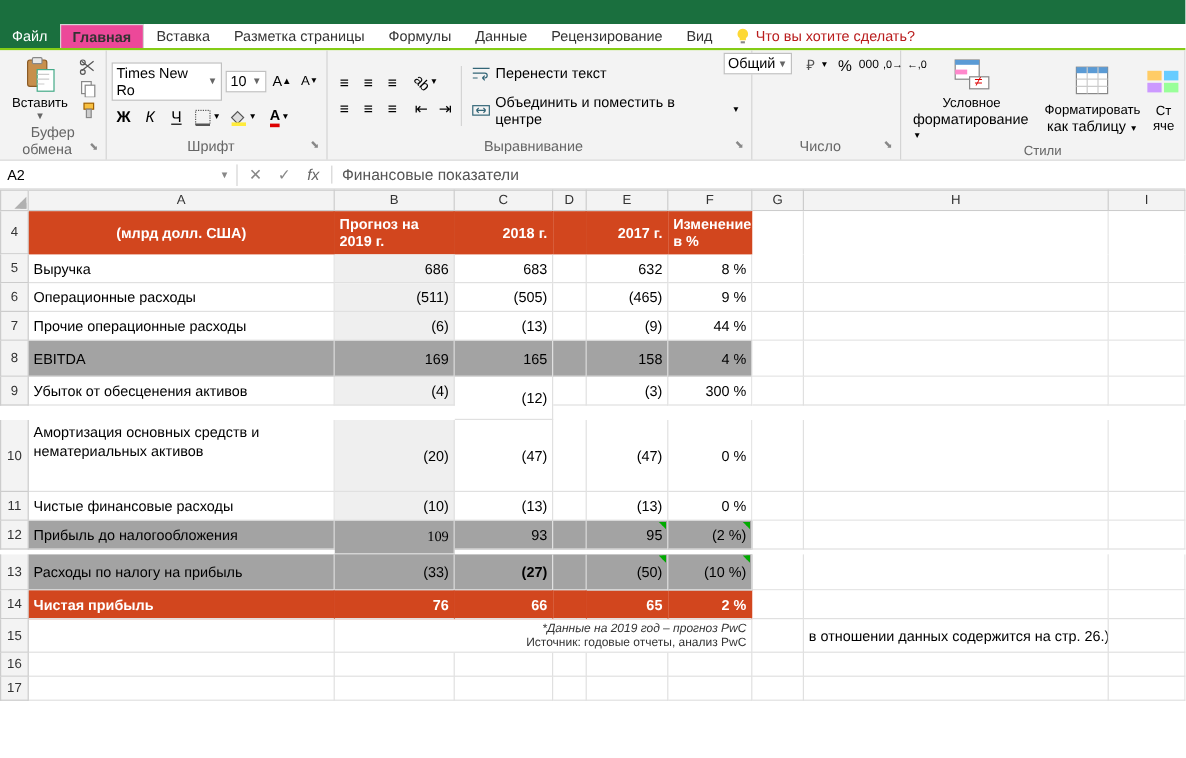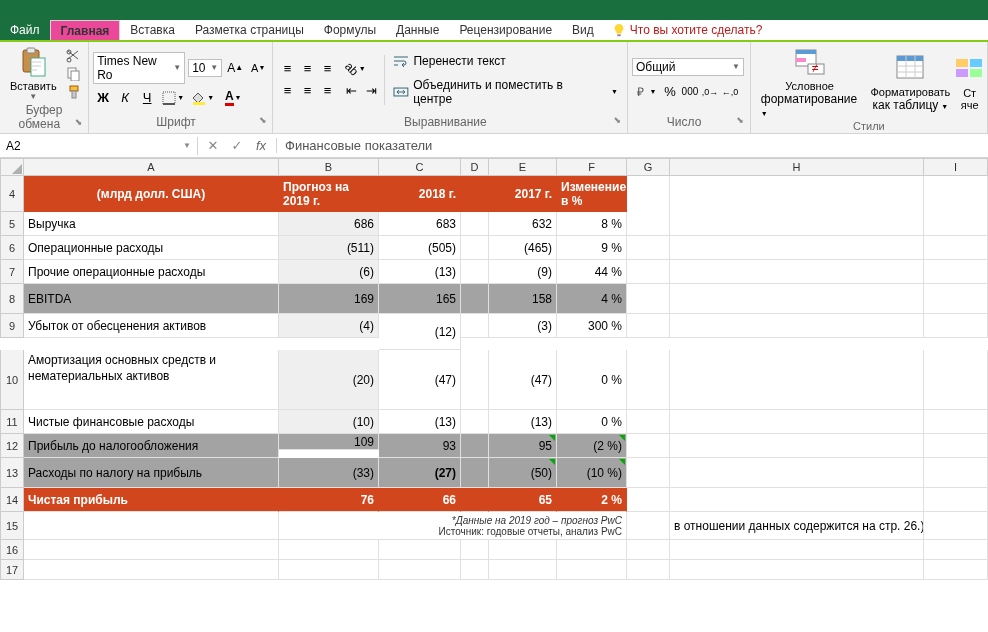--- a/index.html
+++ b/index.html
@@ -197,21 +197,21 @@
             </svg>
           <span>Объединить и поместить в центре</span>
           <span style="font-size:7px;margin-left:4px">▼</span>
         </div>
       </div>
     </div>
     <div class="group-label"><span>Выравнивание</span><span class="dialog-launcher">⬊</span></div>
   </div>
 
   <div class="group" style="width:124px">
-    <div class="group-content" style="flex-direction:column;gap:6px;align-items:flex-start;justify-content:center">
+    <div class="group-content" style="flex-direction:row;gap:6px;align-items:flex-start;justify-content:center">
       <div class="combo" style="width:112px">
           <span>Общий</span>
           <span class="arr">▼</span>
         </div>
       <div class="align-row">
         <div class="ico-btn wide">
             <svg width="14" height="14" viewBox="0 0 14 14">
               <text x="2" y="11" font-size="11" fill="#555">₽</text>
             </svg>
             <span style="font-size:7px">▼</span>
@@ -386,21 +386,21 @@
         <div class="cell " style="width: 28px; height: 24px;"></div>
         <div class="cell r" style="width: 68px; height: 24px;">(13)</div>
         <div class="cell r" style="width: 70px; height: 24px;">0 %</div>
         <div class="cell " style="width: 43px; height: 24px; background: rgb(255, 255, 255);"></div>
         <div class="cell " style="width: 254px; height: 24px; background: rgb(255, 255, 255);"></div>
         <div class="cell " style="width: 64px; height: 24px; background: rgb(255, 255, 255);"></div>
       </div>
       <div class="grid-row pink">
         <div class="row-h" style="height: 24px;">12</div>
         <div class="cell " style="width: 255px; height: 24px;">Прибыль до налогообложения</div>
-        <div class="cell r" style="width: 100px; height: 16px;">109</div>
+        <div class="cell r" style="width: 100px; height: 28px; font-family: Liberation Serif, serif;">109</div>
         <div class="cell r" style="width: 82px; height: 24px;">93</div>
         <div class="cell " style="width: 28px; height: 24px;"></div>
         <div class="cell r tri" style="width: 68px; height: 24px;">95</div>
         <div class="cell r tri" style="width: 70px; height: 24px;">(2 %)</div>
         <div class="cell " style="width: 43px; height: 24px; background: rgb(255, 255, 255);"></div>
         <div class="cell " style="width: 254px; height: 24px; background: rgb(255, 255, 255);"></div>
         <div class="cell " style="width: 64px; height: 24px; background: rgb(255, 255, 255);"></div>
       </div>
       <div class="grid-row pink">
         <div class="row-h" style="height: 30px;">13</div>

